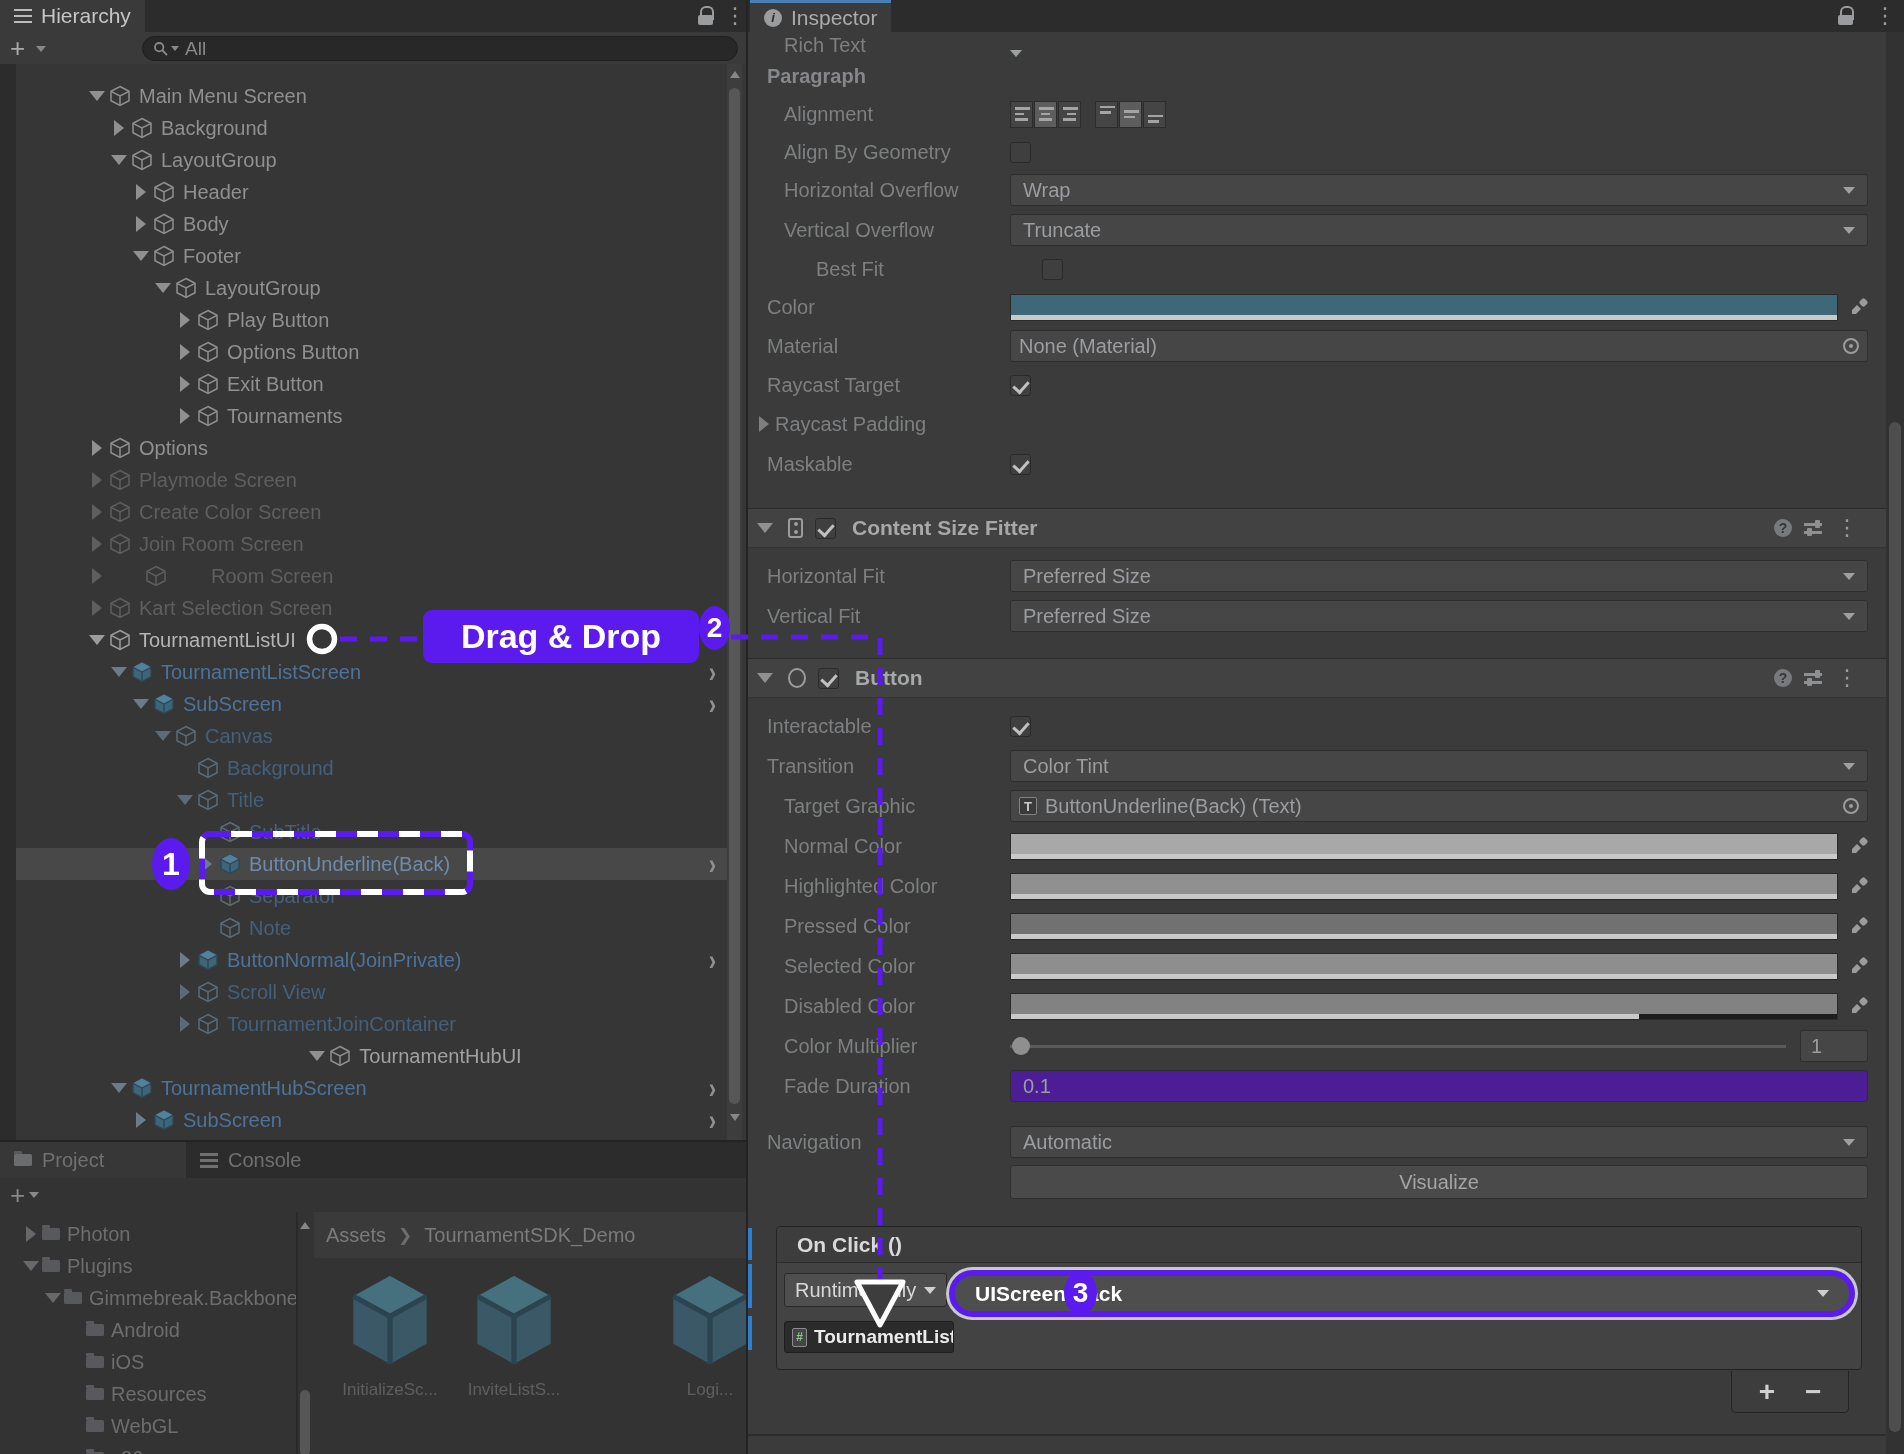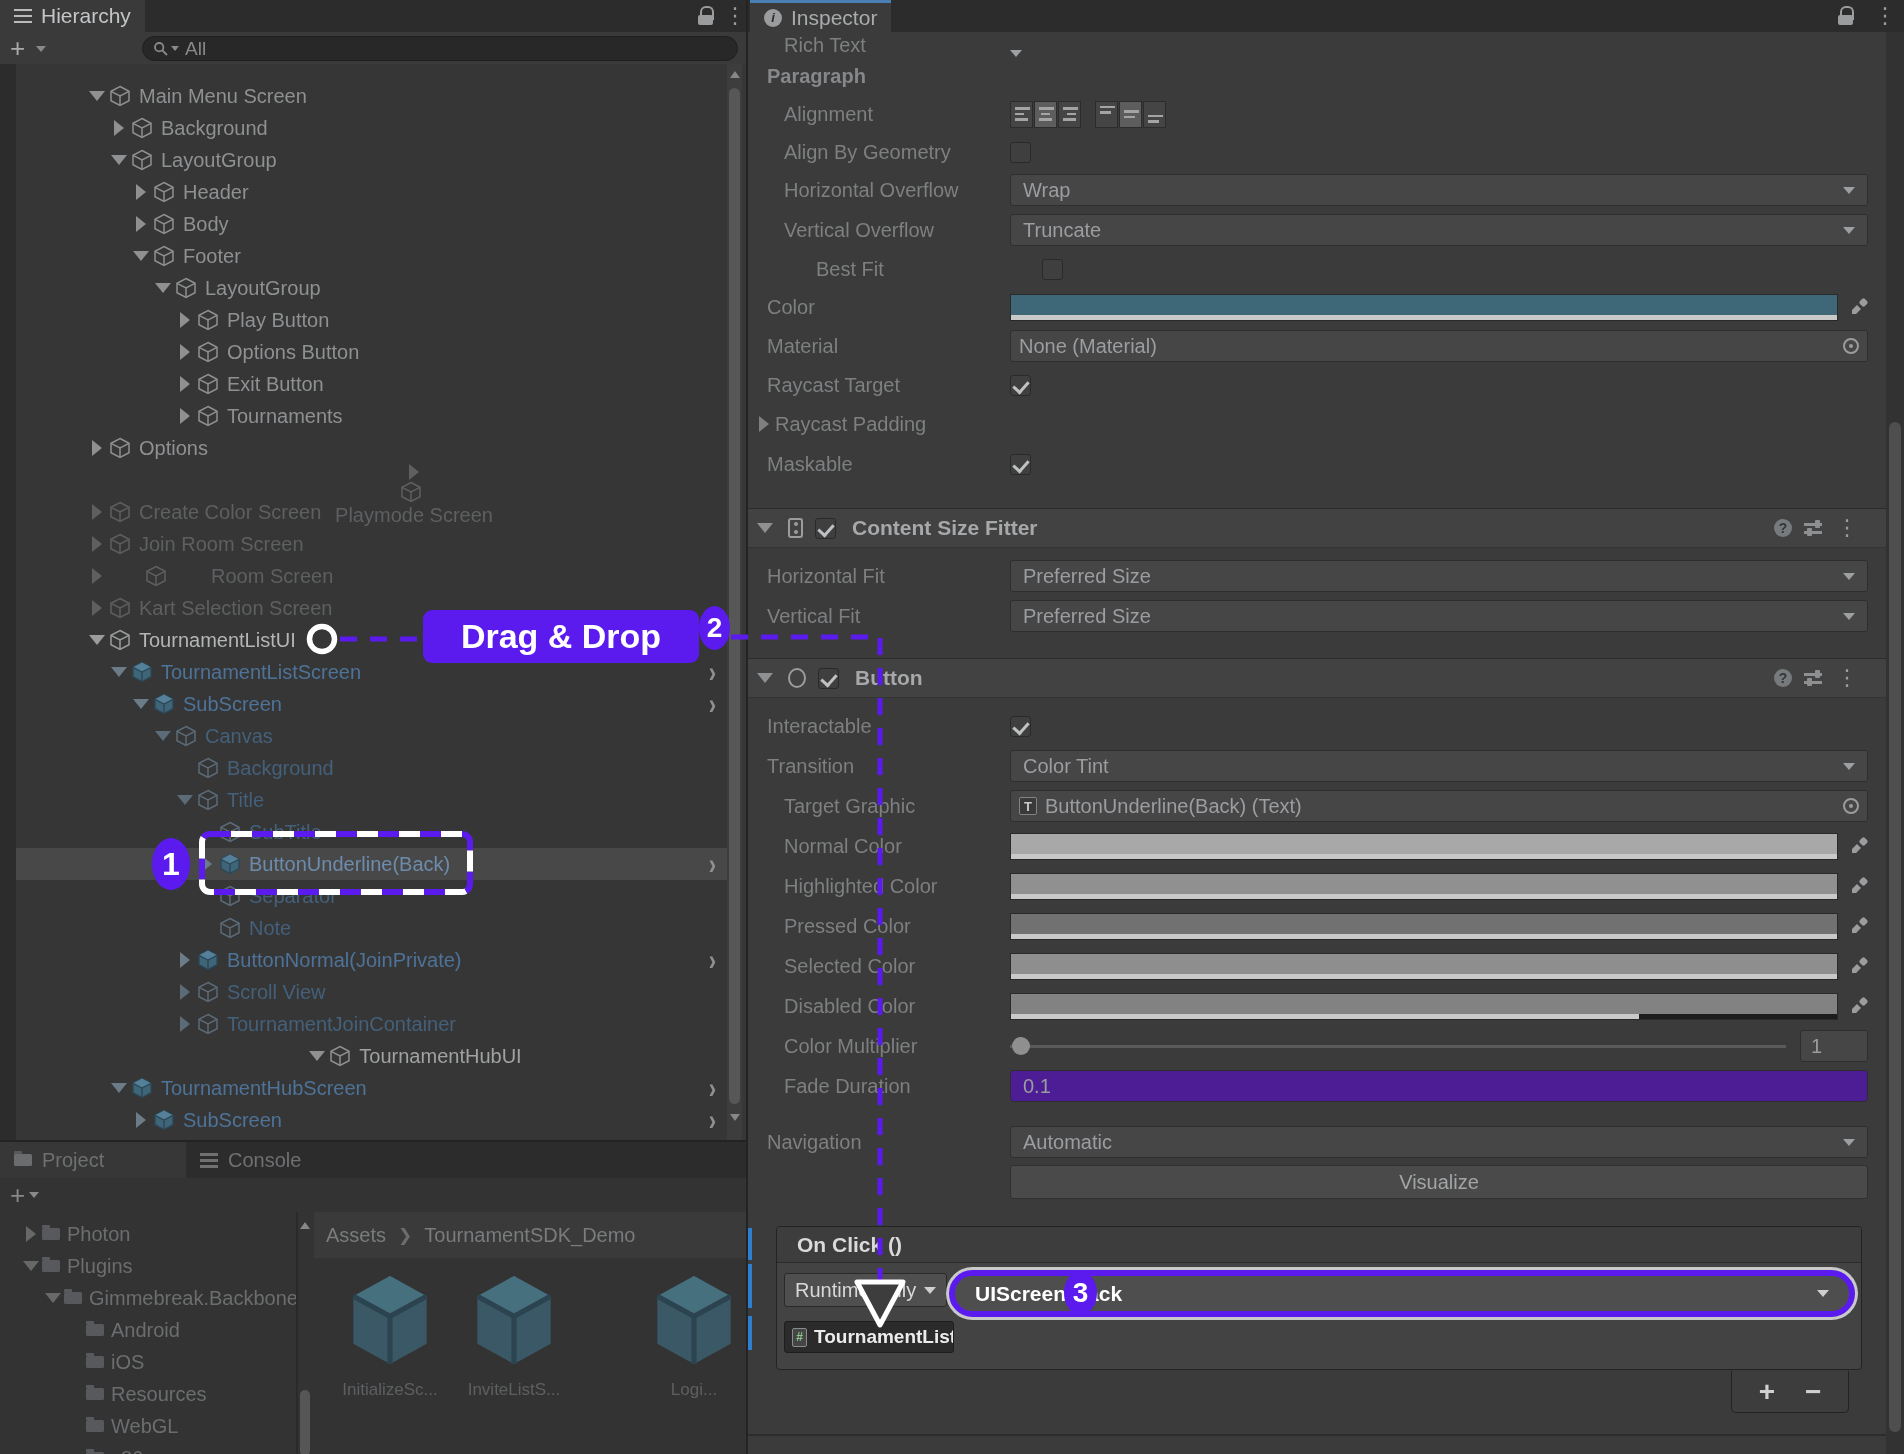--- a/index.html
+++ b/index.html
@@ -300,21 +300,21 @@
             <i></i>
           </span>
           <span class="cubewrap" style="flex: 0 0 auto; width: 24px; height: 24px; margin-right: 7px; display: flex;">
             <svg class="cube" viewBox="0 0 24 24">
               <path d="M12 2.5 L21 7.3 V16.7 L12 21.5 L3 16.7 V7.3 Z" fill="none" stroke="currentColor" stroke-width="1.5"></path>
               <path d="M3 7.3 L12 12 L21 7.3 M12 12 V21.5" fill="none" stroke="currentColor" stroke-width="1.5"></path>
             </svg>
           </span>
           <span class="lbl">Options</span>
         </div>
-        <div class="hrow tone-dim" style="padding-left: 70px; flex-direction: column;">
+        <div class="hrow tone-dim" style="padding-left: 70px;">
           <span class="arr col">
             <i></i>
           </span>
           <span class="cubewrap" style="flex: 0 0 auto; width: 24px; height: 24px; margin-right: 7px; display: flex;">
             <svg class="cube" viewBox="0 0 24 24">
               <path d="M12 2.5 L21 7.3 V16.7 L12 21.5 L3 16.7 V7.3 Z" fill="none" stroke="currentColor" stroke-width="1.5"></path>
               <path d="M3 7.3 L12 12 L21 7.3 M12 12 V21.5" fill="none" stroke="currentColor" stroke-width="1.5"></path>
             </svg>
           </span>
           <span class="lbl">Playmode Screen</span>
@@ -656,21 +656,21 @@
               <span class="albl">InitializeSc...</span>
             </div>
             <div class="asset" style="left: 140px;">
               <span><svg width="88" height="96" viewBox="0 0 24 26">
                   <path d="M12 1 L22 6.5 V19.5 L12 25 L2 19.5 V6.5 Z" fill="#3b5866"></path>
                   <path d="M12 1 L22 6.5 L12 12 L2 6.5 Z" fill="#47707f"></path>
                   <path d="M2 6.5 L12 12 L22 6.5 M12 12 V25" fill="none" stroke="#2b4450" stroke-width="1.4"></path>
                 </svg></span>
               <span class="albl">InviteListS...</span>
             </div>
-            <div class="asset" style="left: 320px;">
+            <div class="asset" style="left: 336px;">
               <span><svg width="88" height="96" viewBox="0 0 24 26">
                   <path d="M12 1 L22 6.5 V19.5 L12 25 L2 19.5 V6.5 Z" fill="#3b5866"></path>
                   <path d="M12 1 L22 6.5 L12 12 L2 6.5 Z" fill="#47707f"></path>
                   <path d="M2 6.5 L12 12 L22 6.5 M12 12 V25" fill="none" stroke="#2b4450" stroke-width="1.4"></path>
                 </svg></span>
               <span class="albl">Logi...</span>
             </div>
           </div>
       </div>
     </div>

